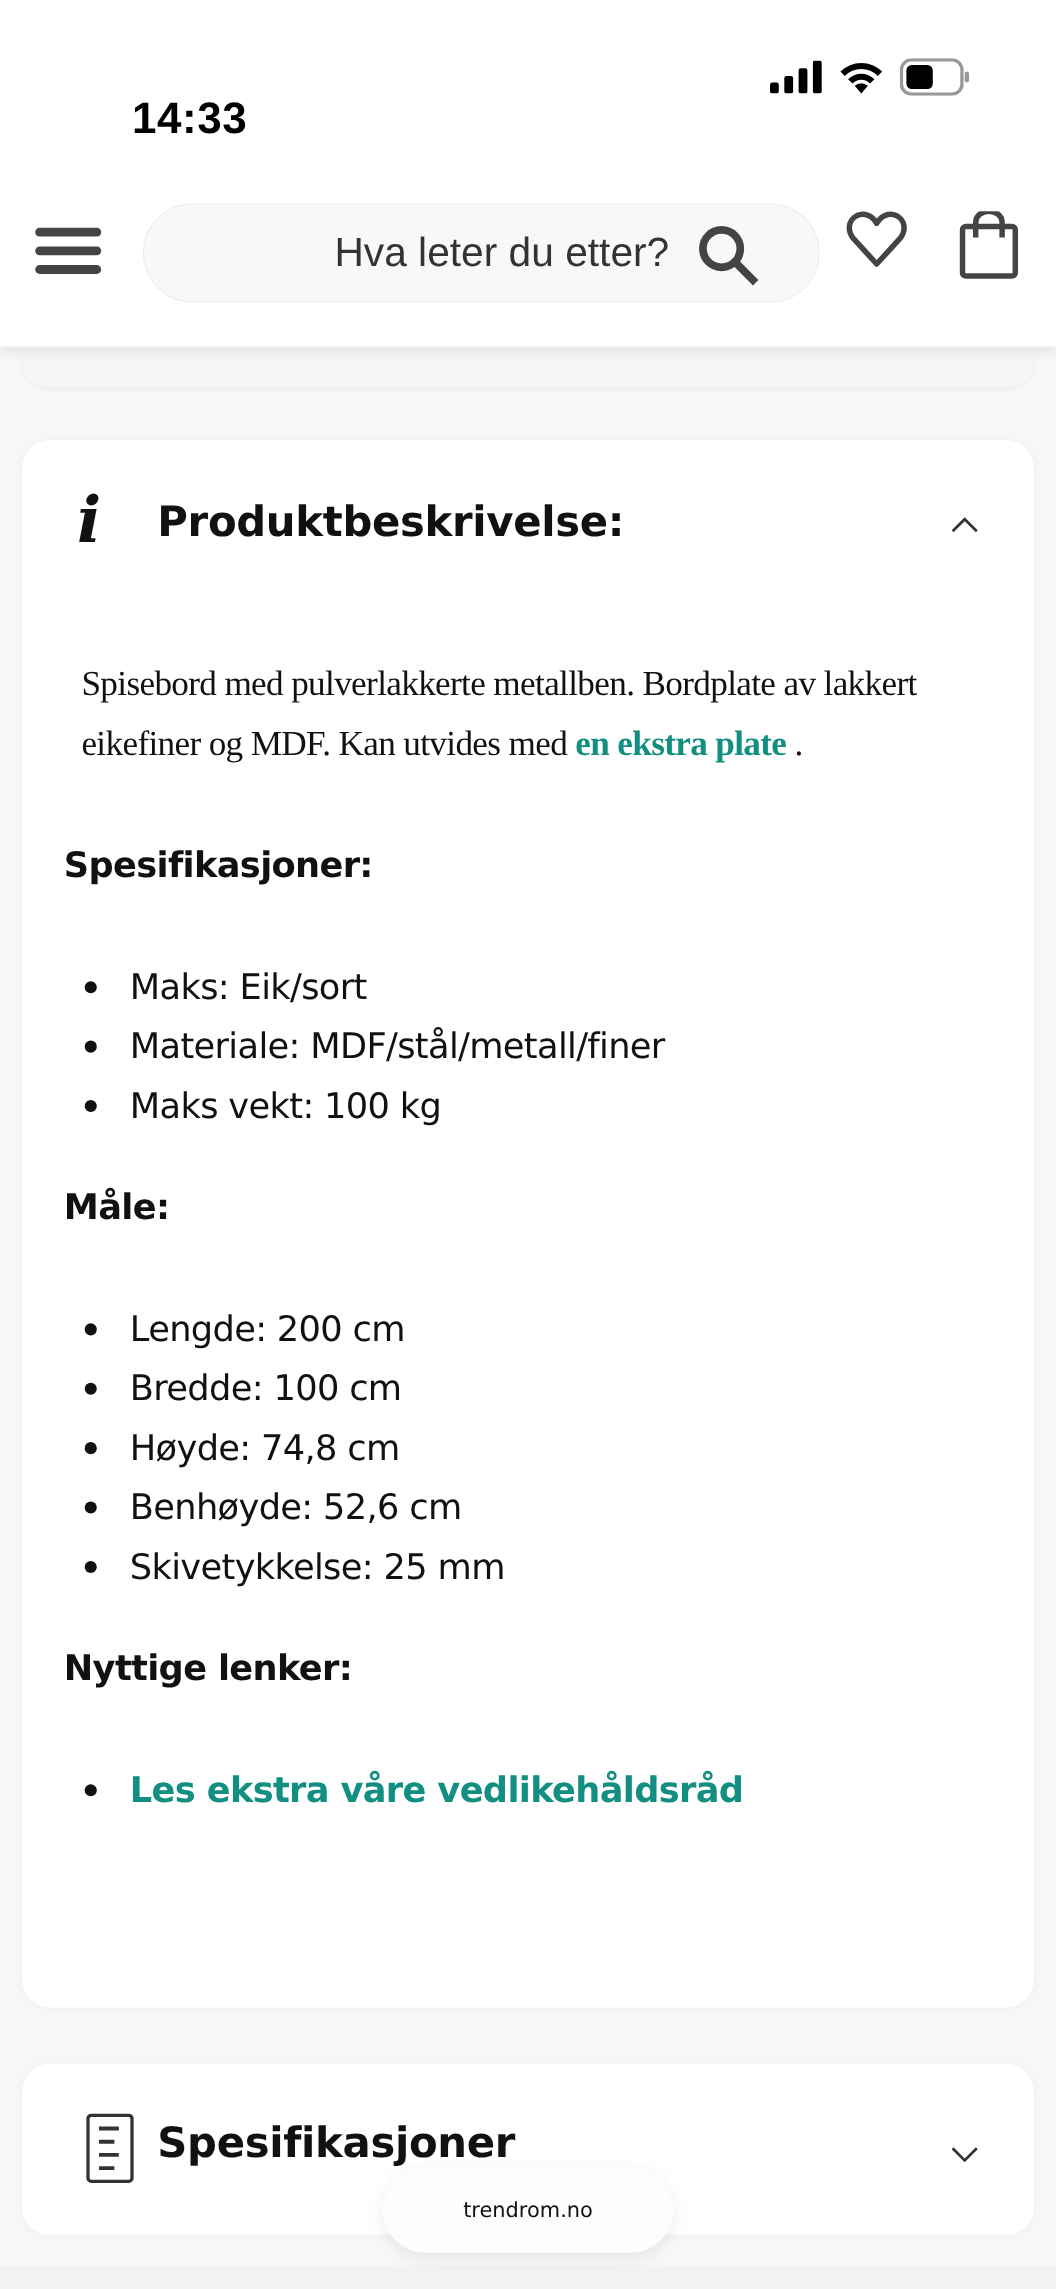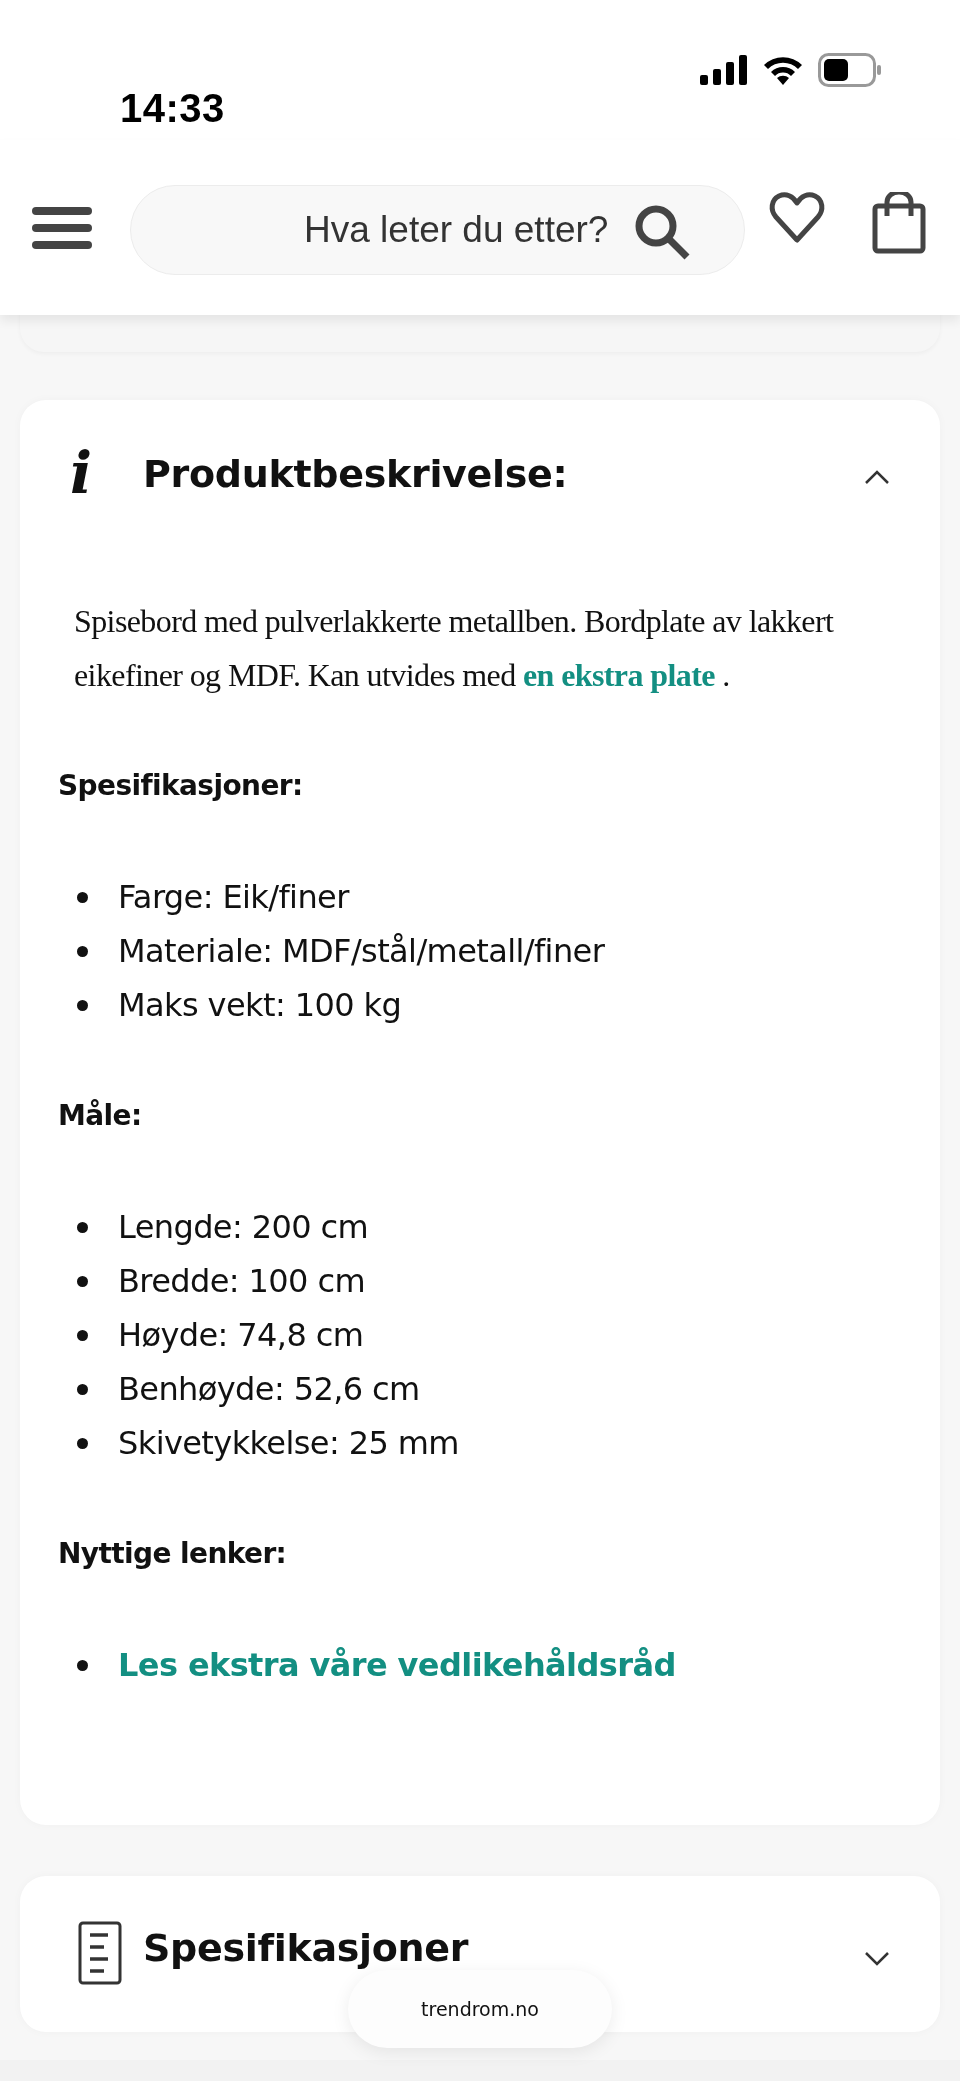--- a/index.html
+++ b/index.html
@@ -80,28 +80,28 @@
   .chevron {
     position: absolute; left: 842px; top: 62px; width: 30px; height: 30px;
   }
   .card-body {
     position: absolute; left: 38px; top: 178px; width: 850px;
     font-family: "DejaVu Sans", sans-serif; font-size: 32px; line-height: 54px; color: #111;
     letter-spacing: -0.6px;
   }
   .card-body p { margin: 16px; font-family: Liberation Serif, serif; }
   .card-body a { color: #138f82; font-weight: 700; text-decoration: none; }
-  .card-body h4 { font-weight: 700; font-size: 28px; margin-top: 57px; line-height: 54px; }
+  .card-body h4 { font-weight: 700; font-size: 32px; margin-top: 57px; line-height: 54px; }
   .card-body ul { list-style: none; margin-top: 57px; padding-left: 60px; }
   .card-body ul li { position: relative; line-height: 54px; }
   .card-body ul li::before {
     content: ""; position: absolute; left: -41px; top: 22px;
     width: 11px; height: 11px; border-radius: 50%; background: #111;
   }
-  .card-body .after-list { }
+  .card-body .after-list { margin-top: 38px; }
 
   .doc-icon { position: absolute; left: 58px; top: 45px; width: 44px; height: 64px; }
   .card-spec .card-title { top: 50px; }
   .card-spec .chevron { top: 68px; }
 
   
   .domain-pill {
     position: absolute; left: 348px; top: 1970px; width: 264px; height: 78px;
     background: #fdfdfd; border-radius: 39px;
     box-shadow: 0 4px 18px rgba(0,0,0,0.08);
@@ -167,21 +167,21 @@
     <span class="card-title">Produktbeskrivelse:</span>
     <svg class="chevron" viewBox="0 0 30 30">
       <polyline points="4,21 15,10 26,21" fill="none" stroke="#333" stroke-width="2.5"></polyline>
     </svg>
   </div>
   <div class="card-body">
     <p><span>Spisebord med pulverlakkerte metallben. Bordplate av lakkert eikefiner og MDF. Kan utvides med </span><a>en ekstra plate</a><span> .</span></p>
 
     <h4>Spesifikasjoner:</h4>
     <ul>
-      <li>Farge: Eik/finer</li>
+      <li>Maks: Eik/sort</li>
       <li>Materiale: MDF/stål/metall/finer</li>
       <li>Maks vekt: 100 kg</li>
     </ul>
 
     <h4 class="after-list">Måle:</h4>
     <ul>
       <li>Lengde: 200 cm</li>
       <li>Bredde: 100 cm</li>
       <li>Høyde: 74,8 cm</li>
       <li>Benhøyde: 52,6 cm</li>

